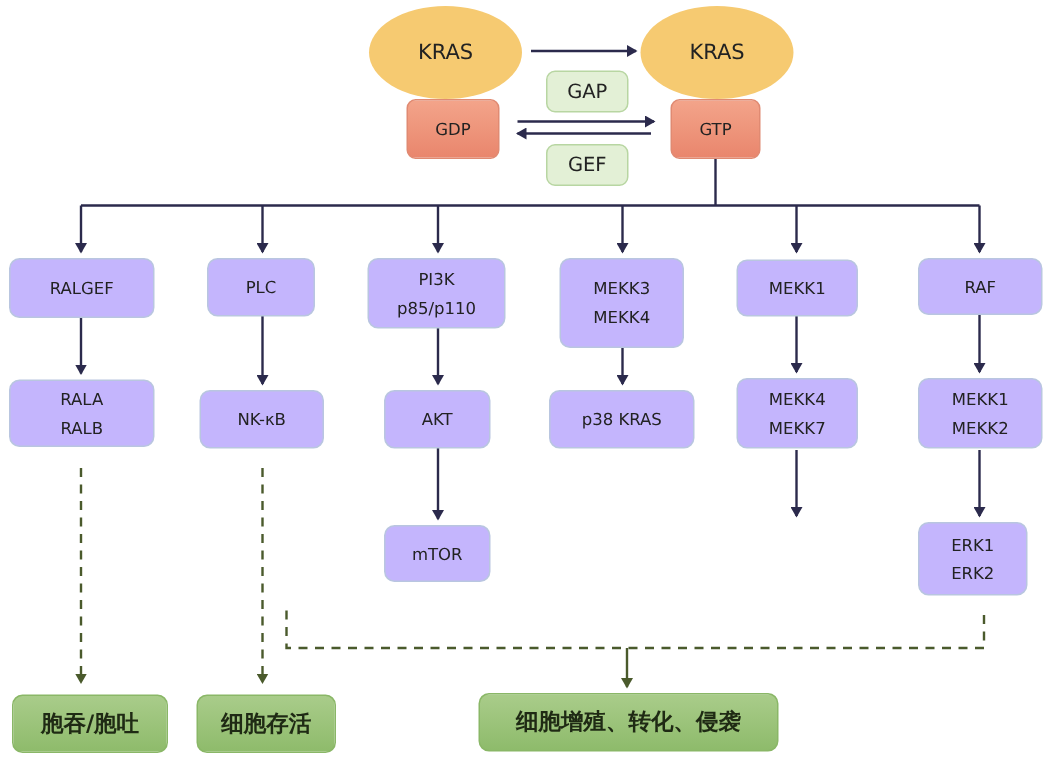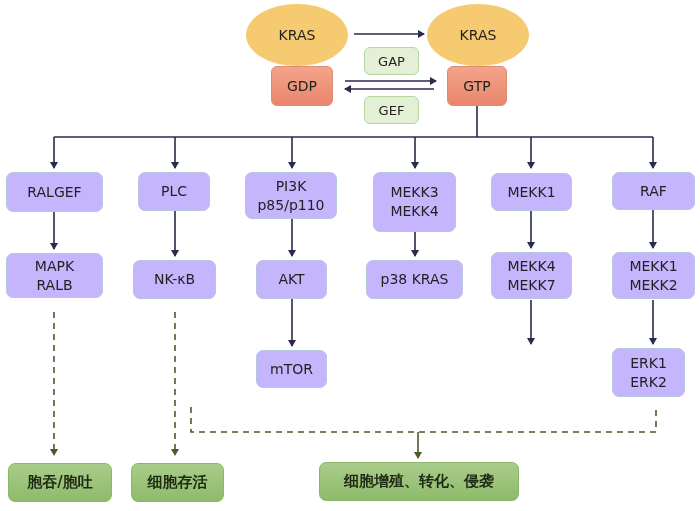--- a/index.html
+++ b/index.html
@@ -1,20 +1,20 @@
 <!DOCTYPE html>
 <html><head>
 <meta charset="utf-8">
 <style>
   html, body { margin:0; padding:0; background:#ffffff; }
   body { width:700px; height:511px; position:relative; overflow:hidden;
          font-family:"DejaVu Sans","Liberation Sans",sans-serif; color:#222; }
   #diagram { position:absolute; left:0; top:0; width:700px; height:511px; }
   .node { position:absolute; box-sizing:border-box; display:flex; align-items:center;
-          justify-content:center; text-align:center; white-space:pre-line; font-size:14px; line-height:19px; }
+          justify-content:center; text-align:center; white-space:pre-line; font-size:11px; line-height:19px; }
   .blue { background:#c4b5fd; border:1px solid #b9c6e0; border-radius:7px; }
   .kras { background:#f6ca71; border-radius:50%; font-size:14px; }
   .gdp  { background:linear-gradient(#f3a48a,#e9866d); border:1px solid #e08a72; border-radius:6px; }
   .enz  { background:#e3f0d6; border:1px solid #b8d6a2; border-radius:6px; font-size:13px; }
   .out  { background:linear-gradient(#a9cc8a,#8ebb6b); border:1px solid #8ab767; border-radius:7px;
           font-weight:bold; font-size:15px; color:#1f2a14; }
 </style>
 </head>
 <body>
 
@@ -59,21 +59,21 @@
   </svg>
 
   <div class="node kras" style="left:246px;top:4px;width:102px;height:62px">KRAS</div>
   <div class="node gdp" style="left:271px;top:66px;width:62px;height:40px">GDP</div>
   <div class="node kras" style="left:427px;top:4px;width:102px;height:62px">KRAS</div>
   <div class="node gdp" style="left:447px;top:66px;width:60px;height:40px">GTP</div>
   <div class="node enz" style="left:364px;top:96px;width:55px;height:28px">GEF</div>
   <div class="node enz" style="left:364px;top:47px;width:55px;height:28px">GAP</div>
 
   <div class="node blue" style="left:6px;top:172px;width:97px;height:40px">RALGEF</div>
-  <div class="node blue" style="left:6px;top:253px;width:97px;height:45px">MAPK
+  <div class="node blue" style="left:6px;top:253px;width:97px;height:45px">RALA
 RALB</div>
 
   <div class="node blue" style="left:138px;top:172px;width:72px;height:39px">PLC</div>
   <div class="node blue" style="left:133px;top:260px;width:83px;height:39px">NK-κB</div>
 
   <div class="node blue" style="left:245px;top:172px;width:92px;height:47px">PI3K
 p85/p110</div>
   <div class="node blue" style="left:256px;top:260px;width:71px;height:39px">AKT</div>
   <div class="node blue" style="left:256px;top:350px;width:71px;height:38px">mTOR</div>
 

